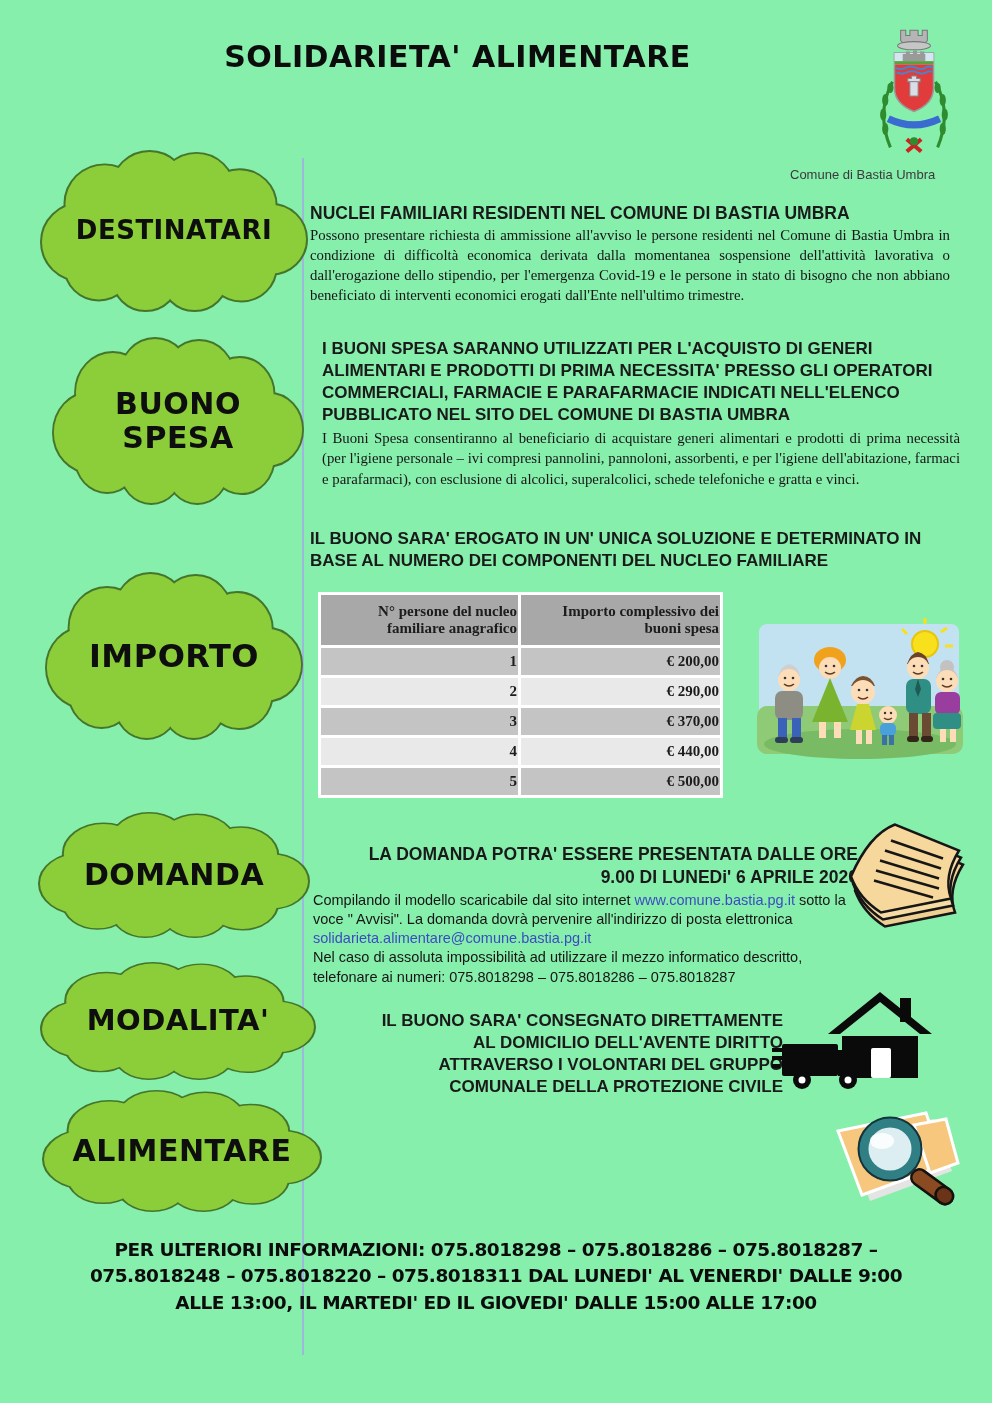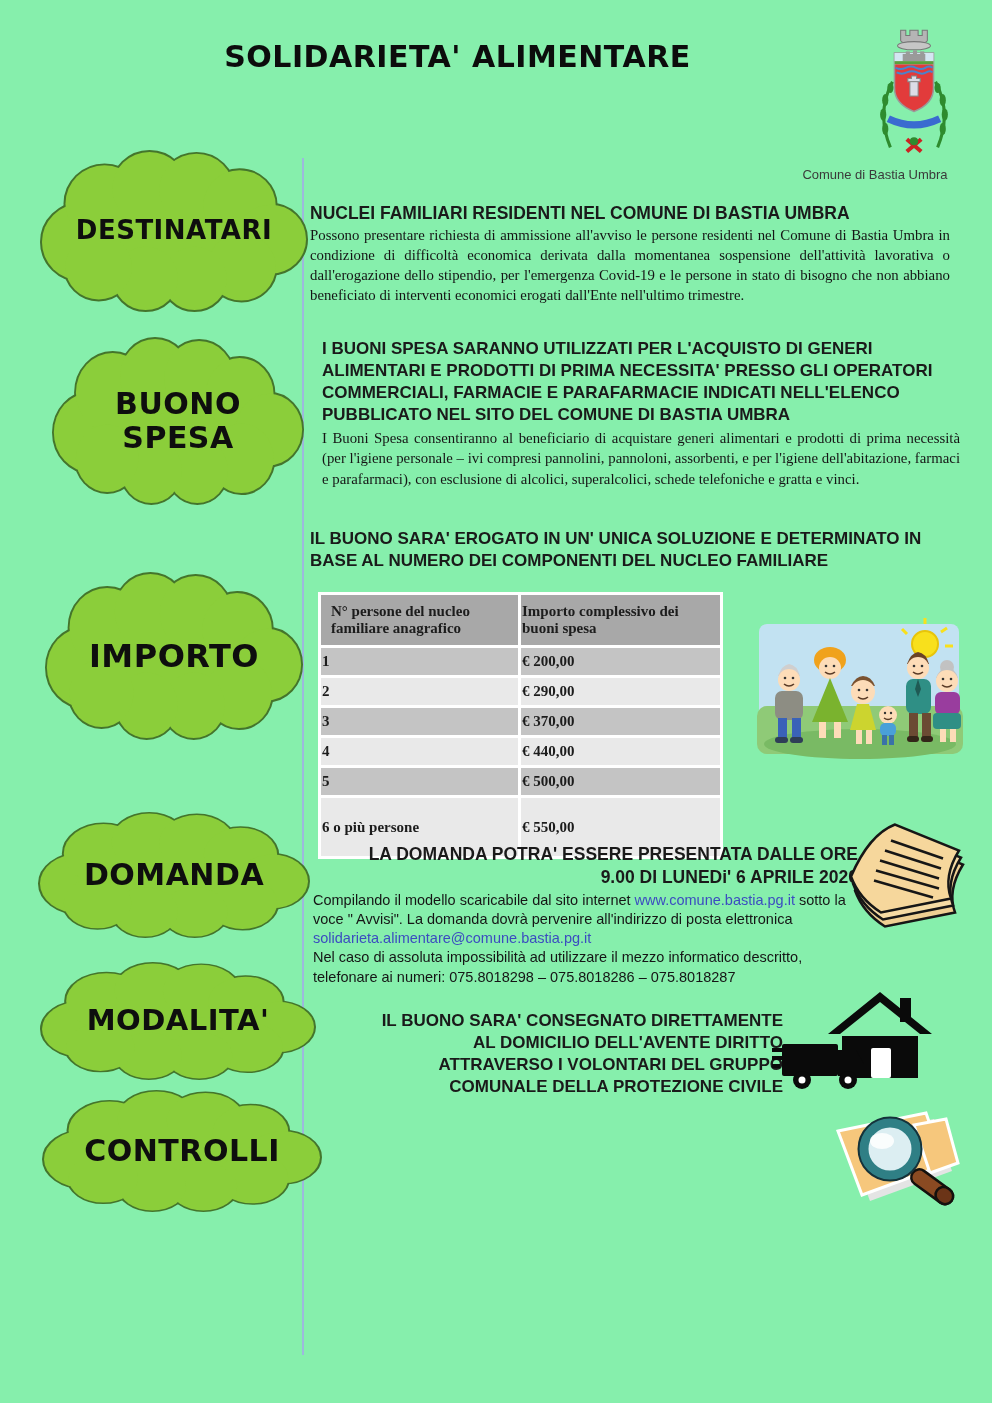--- a/index.html
+++ b/index.html
@@ -2,40 +2,40 @@
 <html><head>
 <meta charset="utf-8">
 <style>
   html,body{margin:0;padding:0;background:#888;}
   #canvas{position:relative;width:992px;height:1403px;background:#86efac;margin:0 auto;
           font-family:"Liberation Sans",sans-serif;color:#111;overflow:hidden;padding-left:24px;}
   .abs{position:absolute;}
   
   .title-wrap{left:0;top:36px;width:915px;text-align:center;font-family:"DejaVu Sans",sans-serif;
               font-weight:bold;font-size:30px;line-height:1.38;color:#0c0c0c;letter-spacing:.5px;}
-  .crest-caption{left:790px;top:167px;width:170px;text-align:center;font-size:13px;color:#3a3a3a;}
+  .crest-caption{left:790px;top:167px;width:170px;font-size:13px;color:#3a3a3a;}
   
   .vline{left:302px;top:158px;width:2px;height:1197px;background:#9db8dc;}
   
   .cloud{position:absolute;}
   .cloud svg{position:absolute;inset:0;width:100%;height:100%;}
   .cloud .label{position:absolute;inset:0;display:flex;align-items:center;justify-content:center;
                 text-align:center;font-family:"DejaVu Sans",sans-serif;font-weight:bold;color:#0e0e0e;
                 letter-spacing:.5px;padding:0 34px;line-height:1.15;}
   
   .h-sans{font-weight:bold;color:#1a1a1a;line-height:1.3;}
   .body-serif{font-family:"Liberation Serif","DejaVu Serif",serif;font-size:14.8px;line-height:1.36;
               text-align:justify;color:#151515;}
   .body-sans{font-size:14.5px;line-height:1.33;color:#151515;}
   .prelines{white-space:pre-line;text-align:right;}
   a.link{color:#3b4cc0;text-decoration:none;cursor:pointer;}
   
   table.importo{position:absolute;border-collapse:separate;border-spacing:3px;background:#fff;}
   table.importo th,table.importo td{font-family:"Liberation Serif","DejaVu Serif",serif;
-        font-weight:bold;font-size:15px;text-align:left;vertical-align:middle;color:#1c1c1c;}
+        font-weight:bold;font-size:15px;text-align:right;vertical-align:middle;color:#1c1c1c;}
   table.importo th{background:#a8a8a8;height:48px;}
   th.col1h{font-family:"Liberation Sans",sans-serif;text-align:left;padding-left:10px;width:186px;}
   th.col2h{width:197px;}
   tr.dark td{background:#c4c4c4;}
   tr.light td{background:#e9e9e9;}
   table.importo td{height:25px;}
   tr.tall td{height:56px;}
   
   .footer{left:36px;top:1237px;width:920px;text-align:center;font-family:"DejaVu Sans",sans-serif;
           font-weight:bold;font-size:18.5px;line-height:1.42;letter-spacing:-.5px;color:#0c0c0c;}
@@ -133,21 +133,21 @@
   <div class="cloud" style="left:40px;top:962px;width:276px;height:118px">
     <svg viewBox="20 2 274 169" preserveAspectRatio="none">
         <use href="#cloud-shape"></use>
       </svg>
     <div class="label" style="font-size:29px">MODALITA'</div>
   </div>
   <div class="cloud" style="left:42px;top:1090px;width:280px;height:122px">
     <svg viewBox="20 2 274 169" preserveAspectRatio="none">
         <use href="#cloud-shape"></use>
       </svg>
-    <div class="label" style="font-size:30px">CONTROLLI</div>
+    <div class="label" style="font-size:30px">ALIMENTARE</div>
   </div>
 
   <div class="abs" style="left:310px;top:202px;width:648px">
     <div class="h-sans" style="font-size:17.5px">NUCLEI FAMILIARI RESIDENTI NEL COMUNE DI BASTIA UMBRA</div>
     <div class="body-serif" style="width:640px">Possono presentare richiesta di ammissione all'avviso le persone residenti nel Comune di Bastia Umbra in condizione di difficoltà economica derivata dalla momentanea sospensione  dell'attività lavorativa o dall'erogazione dello stipendio, per l'emergenza Covid-19 e  le persone  in stato di bisogno che non abbiano beneficiato di interventi economici erogati dall'Ente nell'ultimo trimestre.</div>
   </div>
 
   <div class="abs h-sans" style="left:310px;top:528px;width:650px;font-size:17px">IL BUONO SARA' EROGATO IN UN' UNICA SOLUZIONE E DETERMINATO IN BASE AL  NUMERO DEI COMPONENTI DEL NUCLEO FAMILIARE</div>
 
   <div class="abs" style="left:322px;top:338px;width:642px">
@@ -175,24 +175,20 @@
           <td>3</td>
           <td>€ 370,00</td>
         </tr>
       <tr class="light">
           <td>4</td>
           <td>€ 440,00</td>
         </tr>
       <tr class="dark">
           <td>5</td>
           <td>€ 500,00</td>
-        </tr>
-      <tr class="light tall">
-          <td>6 o più persone</td>
-          <td>€ 550,00</td>
         </tr>
     </tbody>
   </table>
 
   <div class="abs" style="left:755px;top:618px;width:210px;height:158px">
     <svg viewBox="0 0 210 158" width="210" height="158">
       <rect x="4" y="6" width="200" height="116" rx="8" fill="#c2e2f2"></rect>
       <rect x="2" y="88" width="206" height="48" rx="10" fill="#8fca77"></rect>
       <ellipse cx="105" cy="126" rx="96" ry="15" fill="#79ba64"></ellipse>
       <circle cx="170" cy="26" r="13" fill="#f8e01c" stroke="#e8c40a" stroke-width="2"></circle>
@@ -325,14 +321,17 @@
       <g transform="rotate(36 98 72)">
         <rect x="94" y="64" width="48" height="16" rx="8" fill="#8a4a22" stroke="#14110e" stroke-width="2.5"></rect>
         <rect x="124" y="64" width="18" height="16" rx="8" fill="#6b3417" stroke="#14110e" stroke-width="2.5"></rect>
       </g>
       <circle cx="72" cy="46" r="31" fill="none" stroke="#14323a" stroke-width="3"></circle>
       <circle cx="72" cy="46" r="26" fill="#dceef2" stroke="#2f7f85" stroke-width="9"></circle>
       <ellipse cx="64" cy="38" rx="12" ry="8" fill="#ffffff" opacity="0.85"></ellipse>
     </svg>
   </div>
 
+  <div class="abs footer prelines">PER ULTERIORI INFORMAZIONI:  075.8018298 – 075.8018286 – 075.8018287 –
+075.8018248 – 075.8018220 – 075.8018311 DAL LUNEDI' AL VENERDI' DALLE 9:00
+ALLE 13:00, IL MARTEDI' ED IL GIOVEDI' DALLE 15:00 ALLE 17:00</div>
 
 </div>
 
 </body></html>

